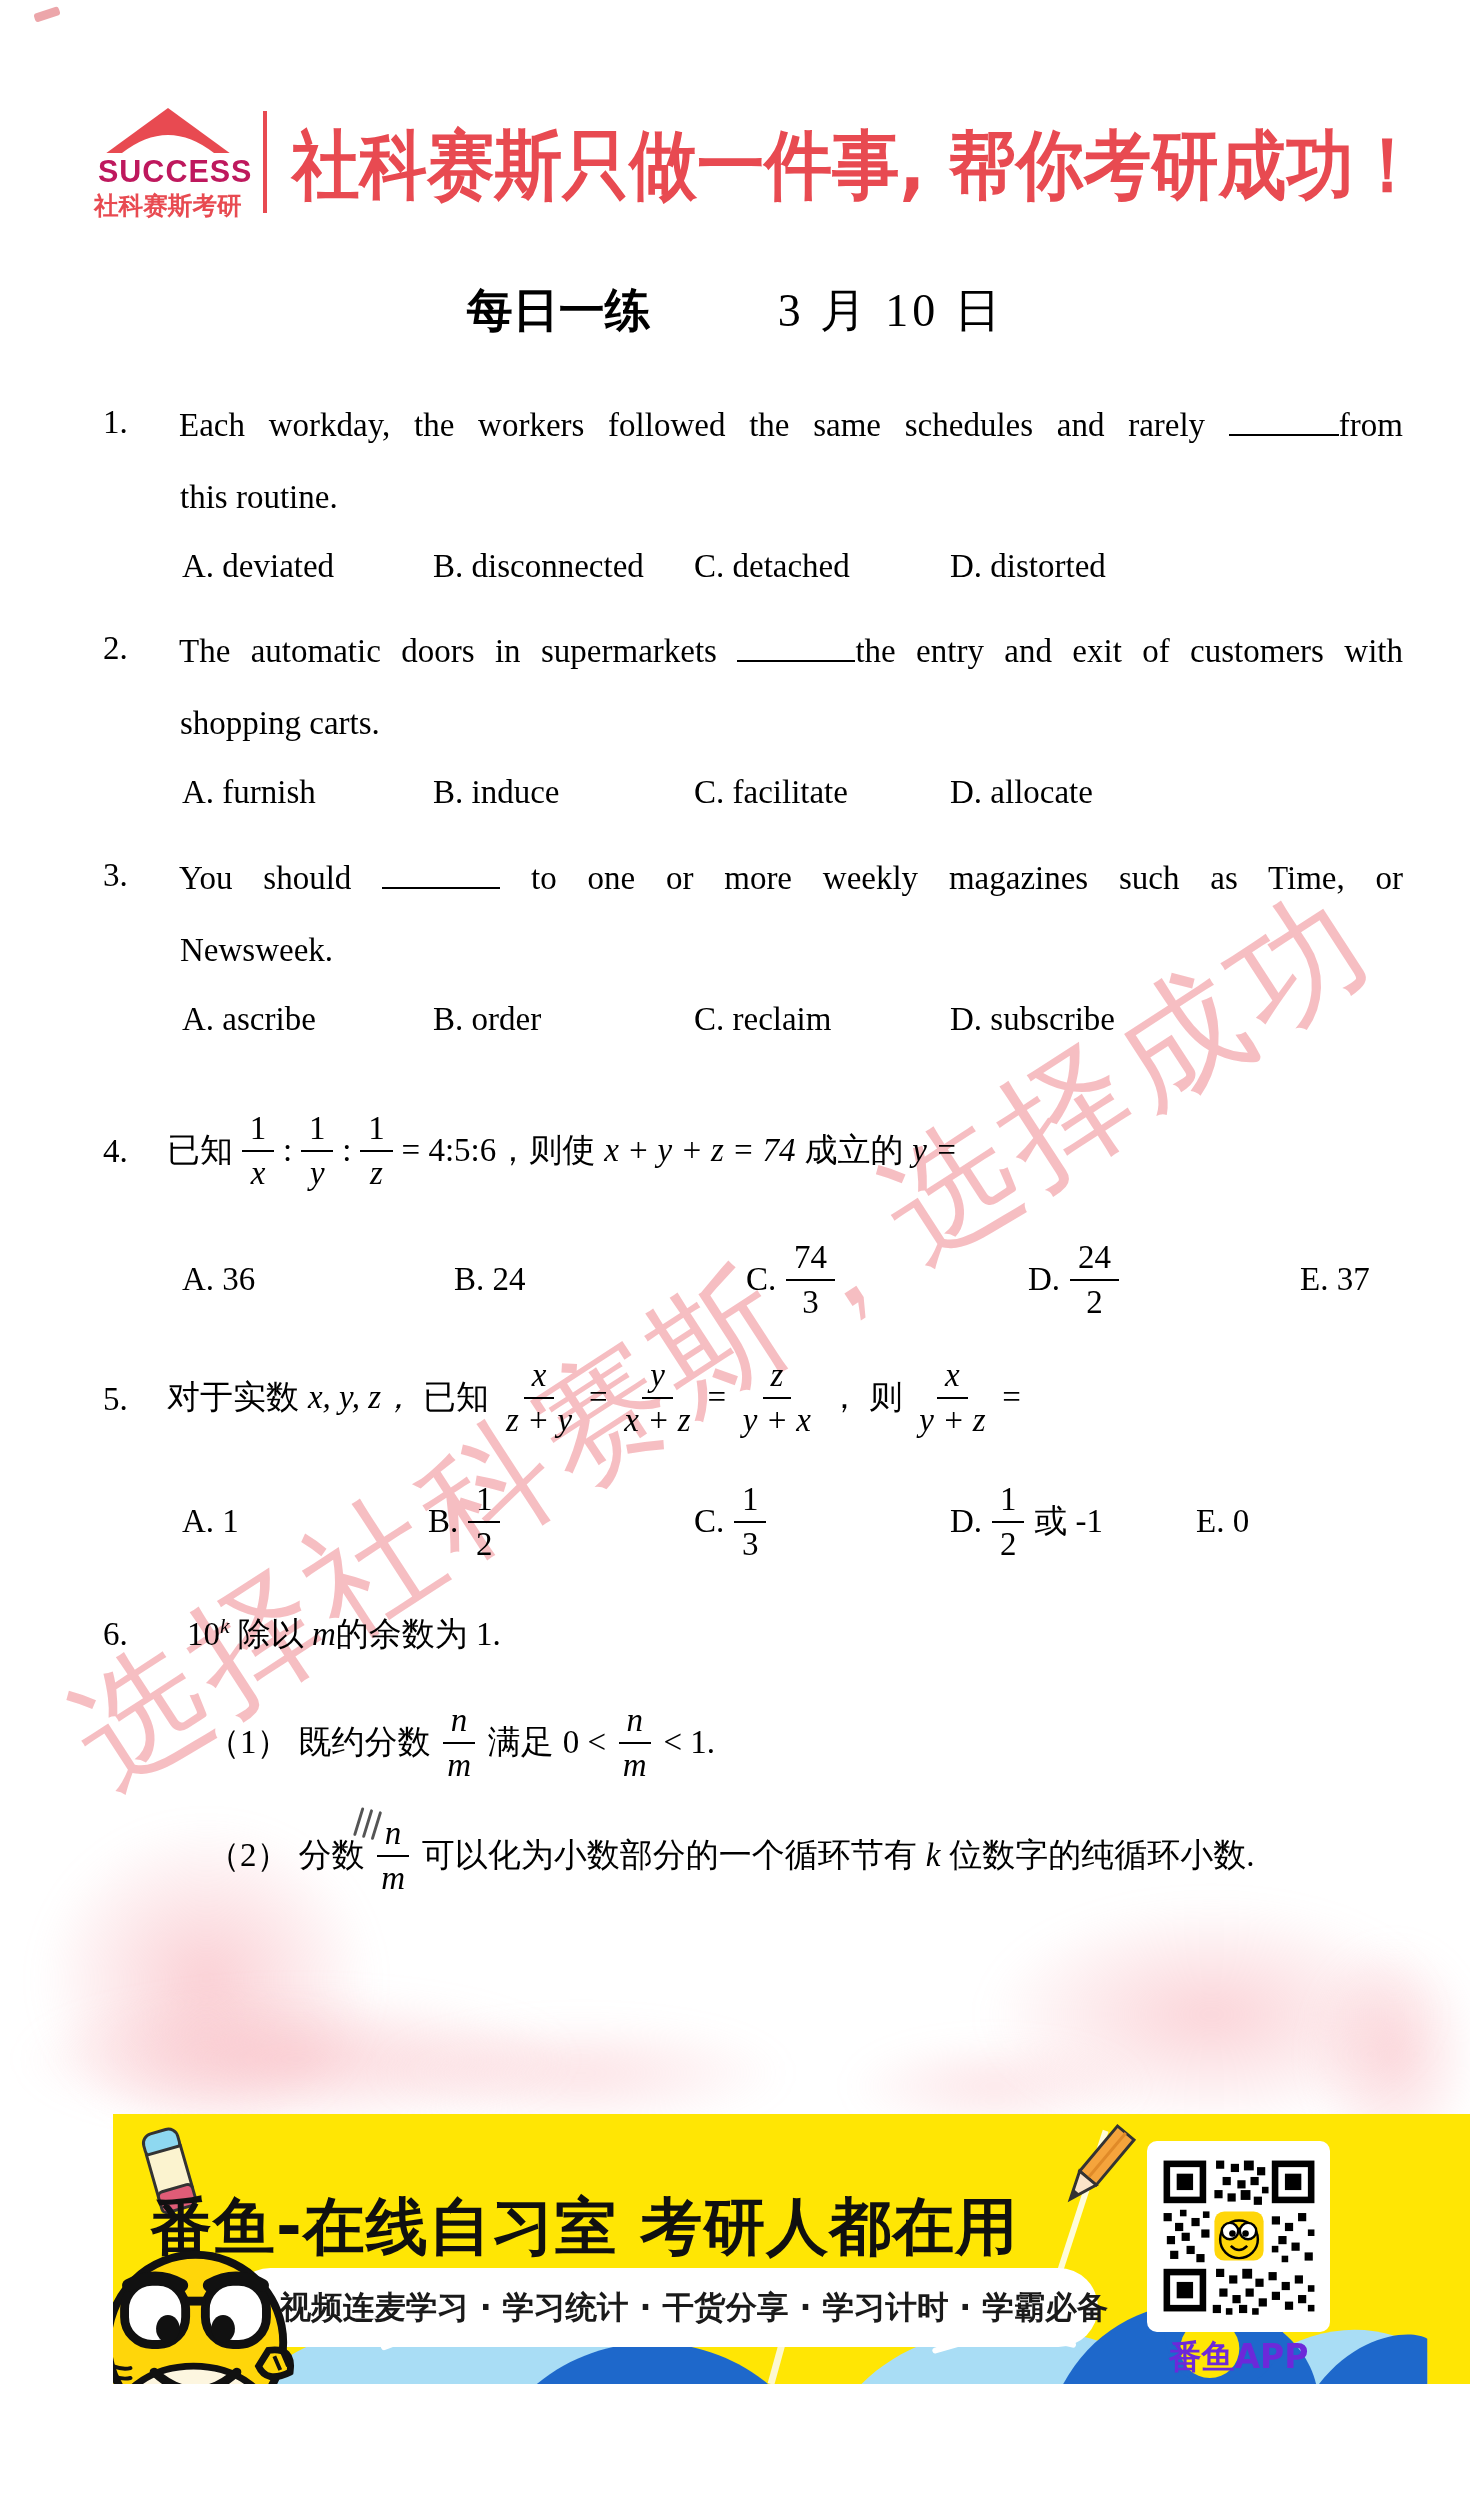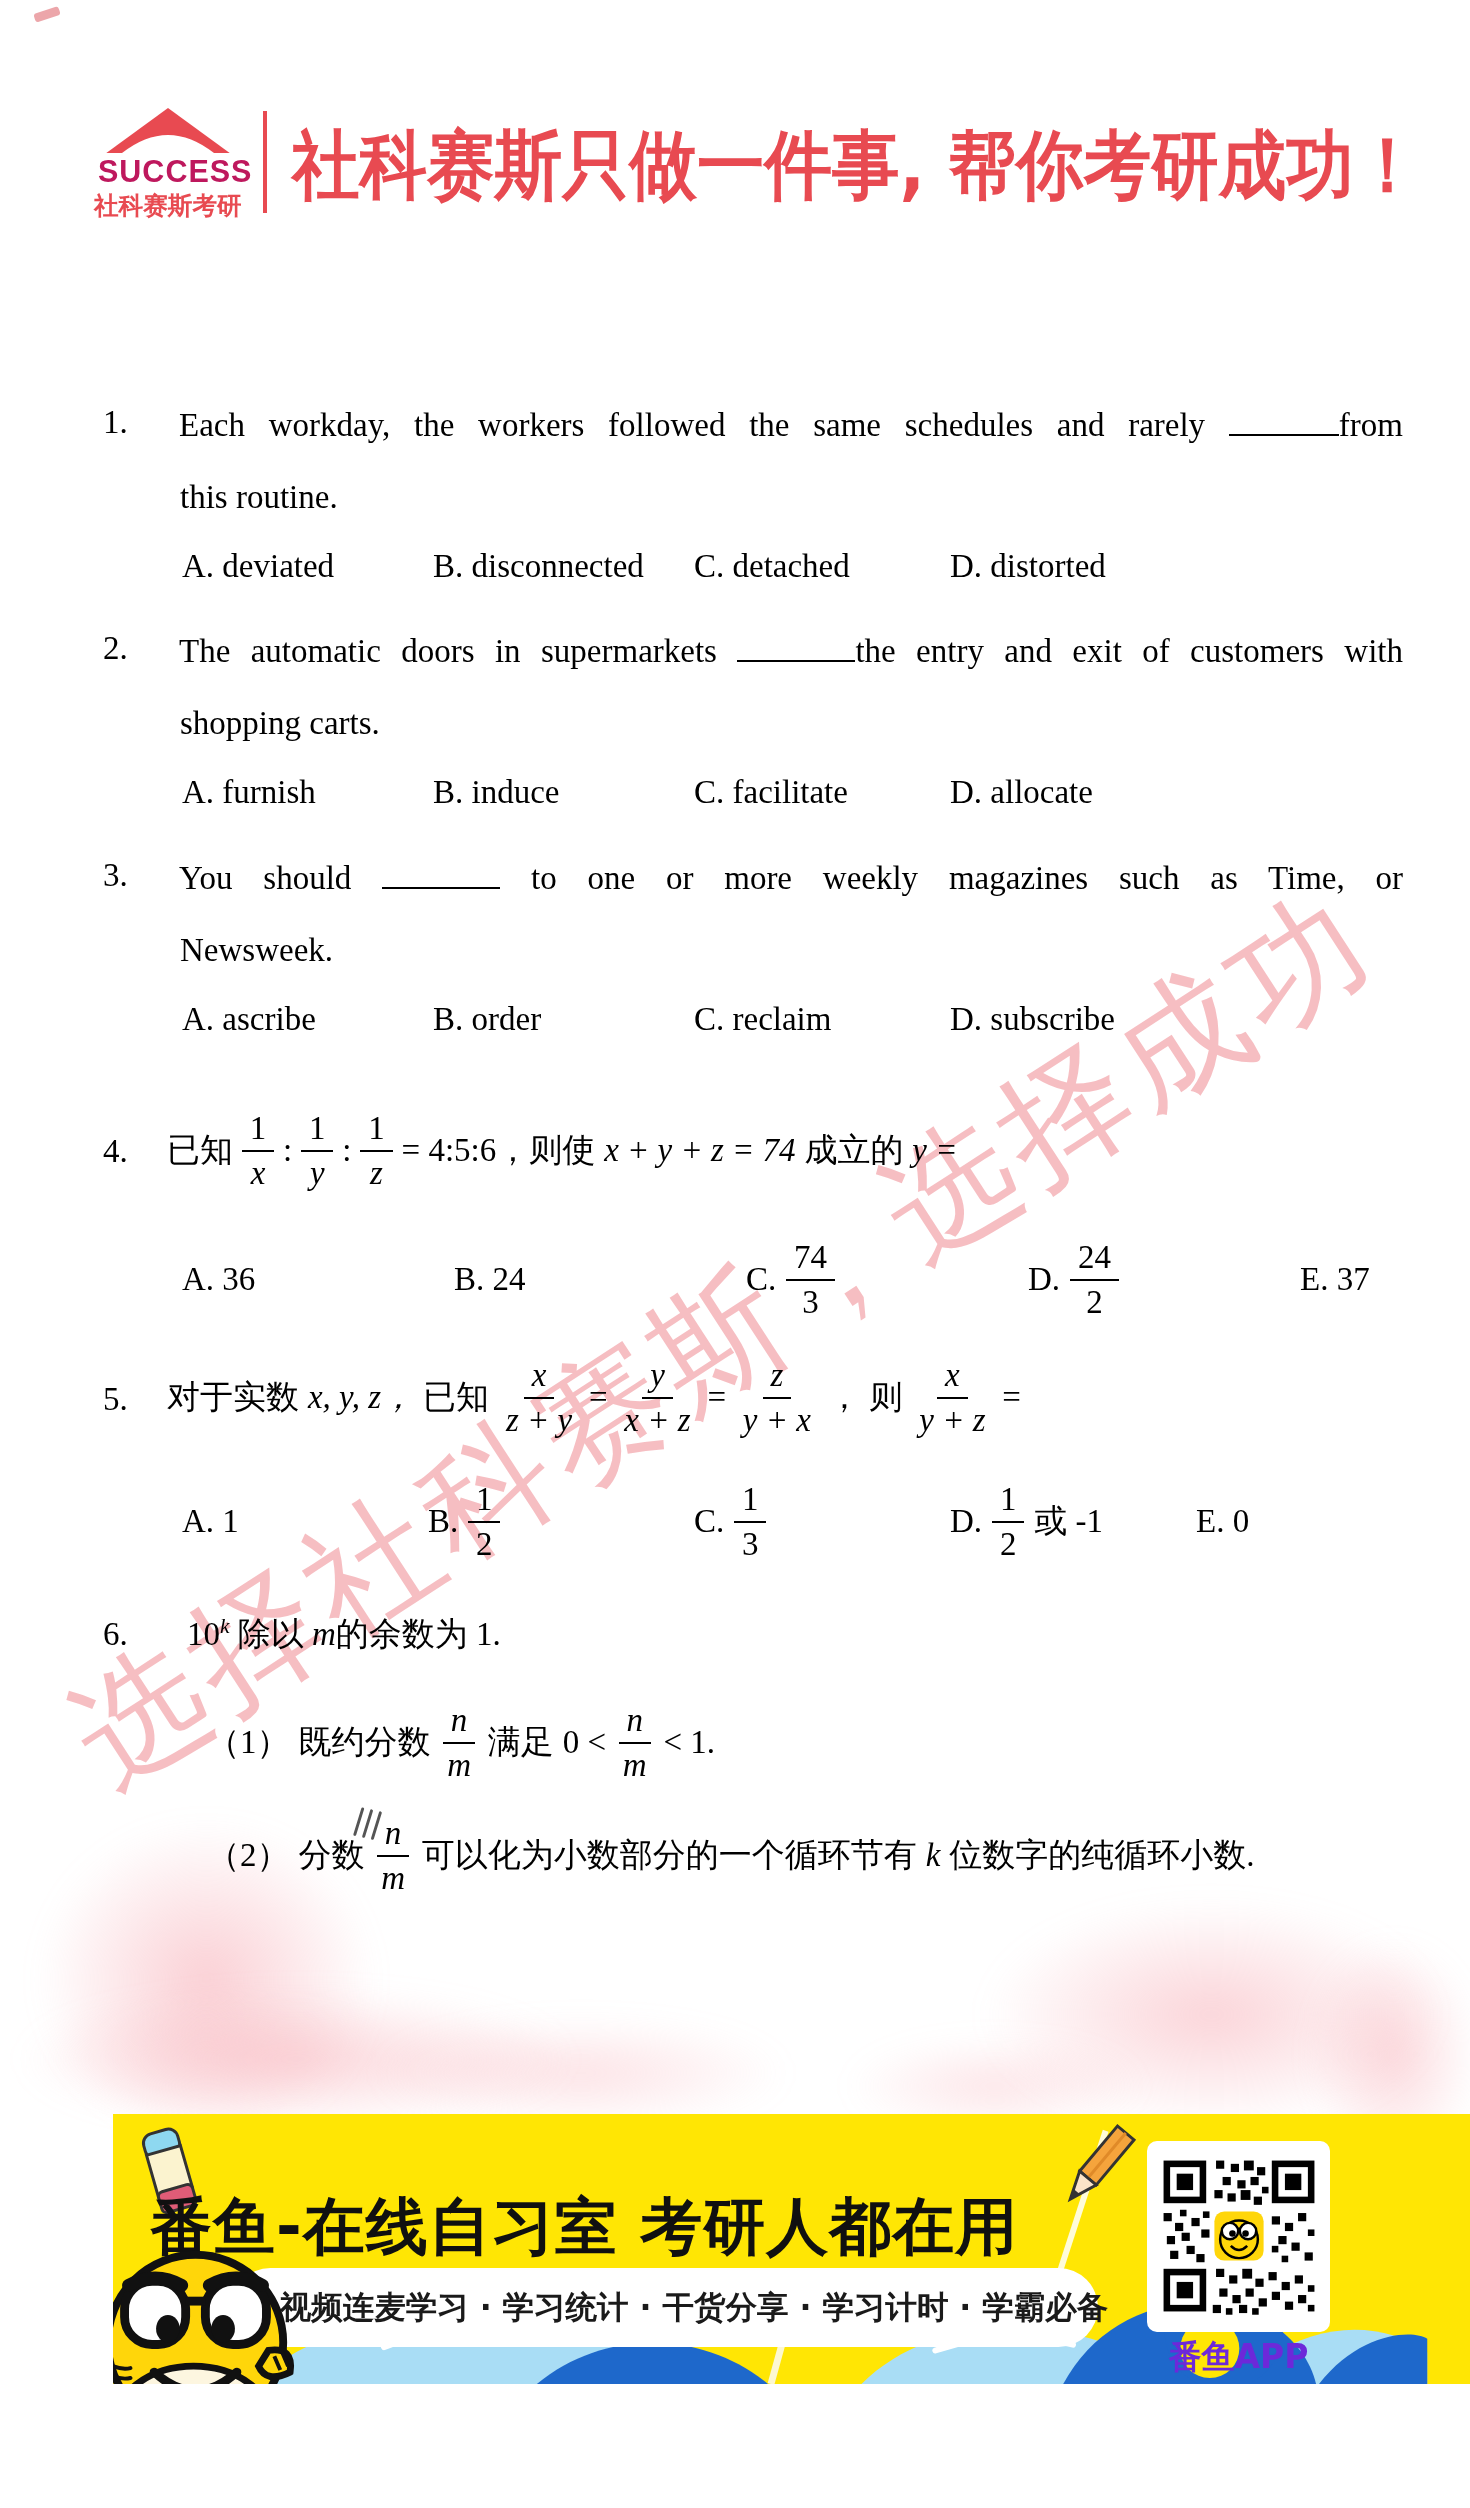--- a/index.html
+++ b/index.html
@@ -89,20 +89,24 @@
     <svg width="124" height="47" viewBox="0 0 126 48">
       <path d="M63,0 L126,46 L0,46 Z" fill="#e84a51"></path>
       <path d="M16,46 Q63,9 110,46 Z" fill="#ffffff"></path>
     </svg>
   </span>
   <div class="brand">SUCCESS</div>
   <div class="brand-sub">社科赛斯考研</div>
   <div class="vline"></div>
   <div class="slogan">社科赛斯只做一件事, 帮你考研成功！</div>
 
+  <div class="title-row">
+    <span class="title-left">每日一练</span>
+    <span class="title-right">3 月 10 日</span>
+  </div>
 
   <div class="doc">
 
     <div class="qline" style="left:103px;top:401px;width:1300px;">
       <span class="qno">1.</span>
       <div class="qtext">
         <span>Each workday, the workers followed the same schedules and rarely</span>
         <span class="blank b1"></span><span>from</span>
       </div>
     </div>

